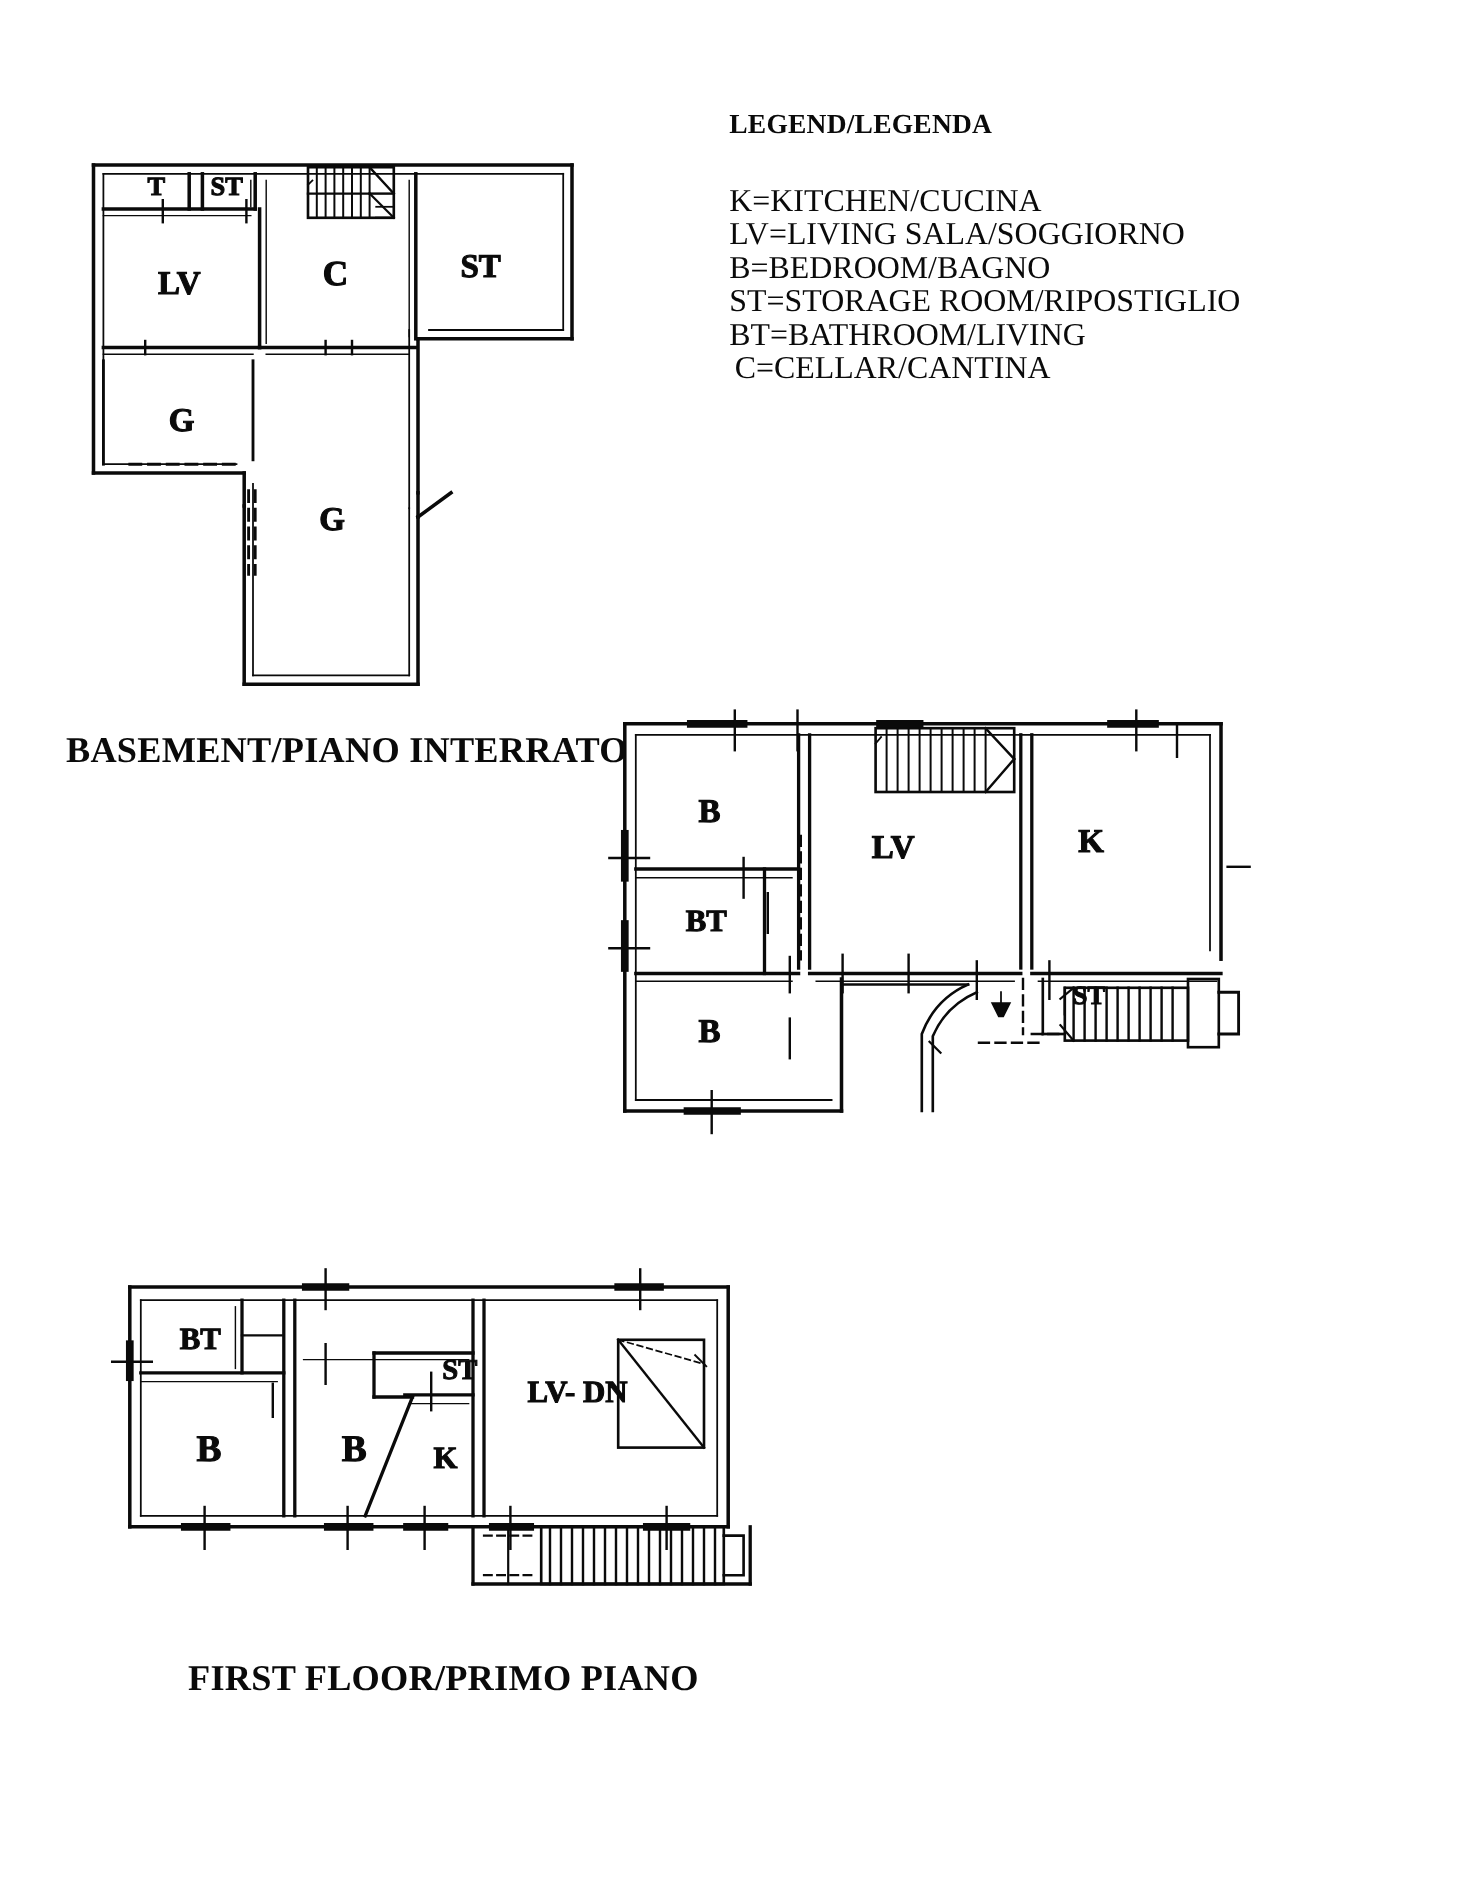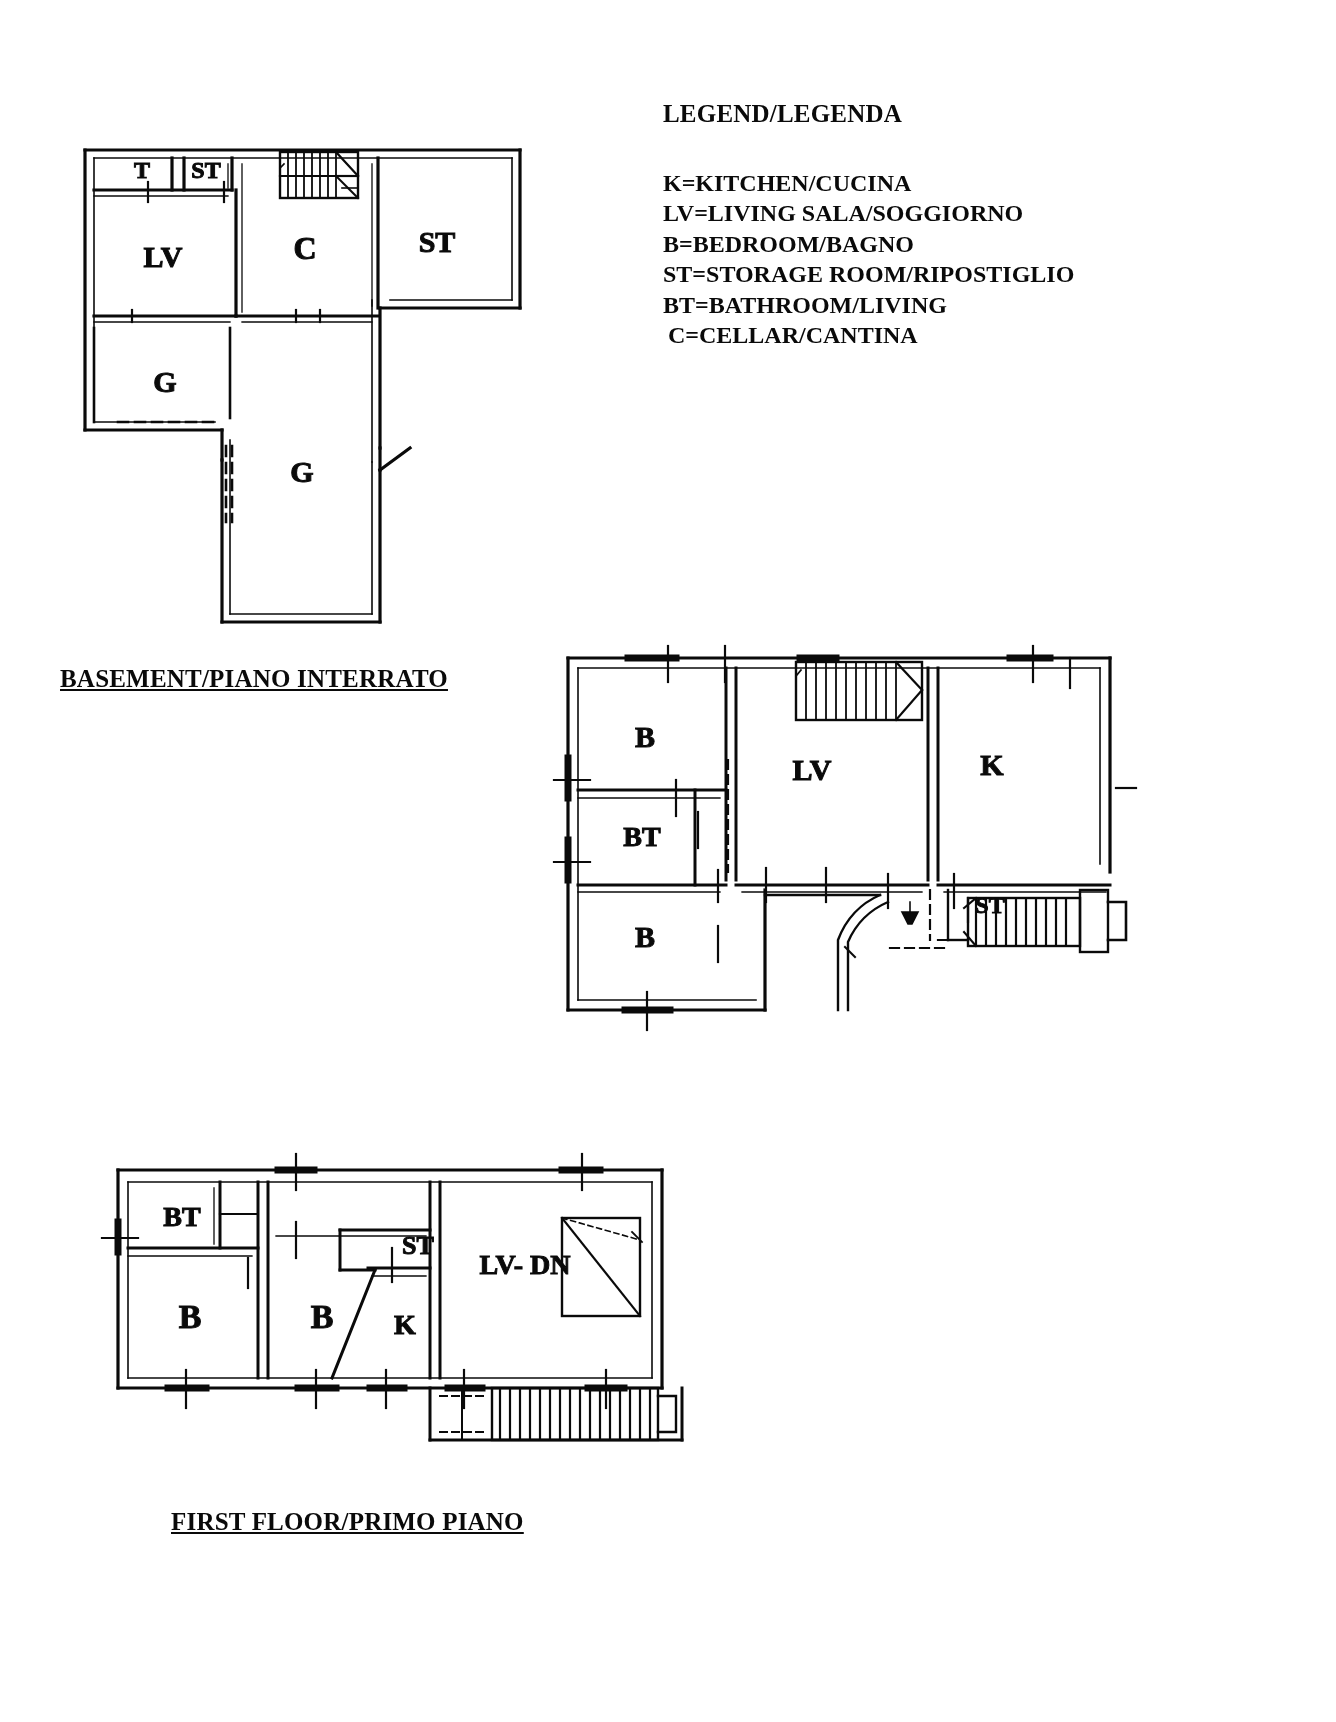--- a/index.html
+++ b/index.html
@@ -31,35 +31,34 @@
     font-size: 25px;
     font-weight: bold;
     letter-spacing: 0.2px;
     line-height: 1.1;
     white-space: nowrap;
   }
   #legend .legend-list {
     margin-top: 40px;
   }
   #legend .legend-line {
-    font-size: 24px;
-    font-weight: bold;
+    font-size: 29px;
+    font-weight: normal;
     line-height: 30.5px;
     white-space: nowrap;
   }
   #legend .legend-line.indent { padding-left: 5px; }
 
   
   .floor-caption {
     position: absolute;
-    font-size: 25px;
+    font-size: 33px;
     font-weight: bold;
     white-space: nowrap;
     letter-spacing: 0.2px;
-    text-decoration: underline;
   }
   #caption-basement { left: 60px;  top: 665px; }
   #caption-ground   { left: 622px; top: 1060px; }
   #caption-first    { left: 171px; top: 1508px; text-align: right; }
 
   
   .plan {
     position: absolute;
   }
   #plan-basement { left: 80px;  top: 130px;  width: 470px;  height: 500px; }

